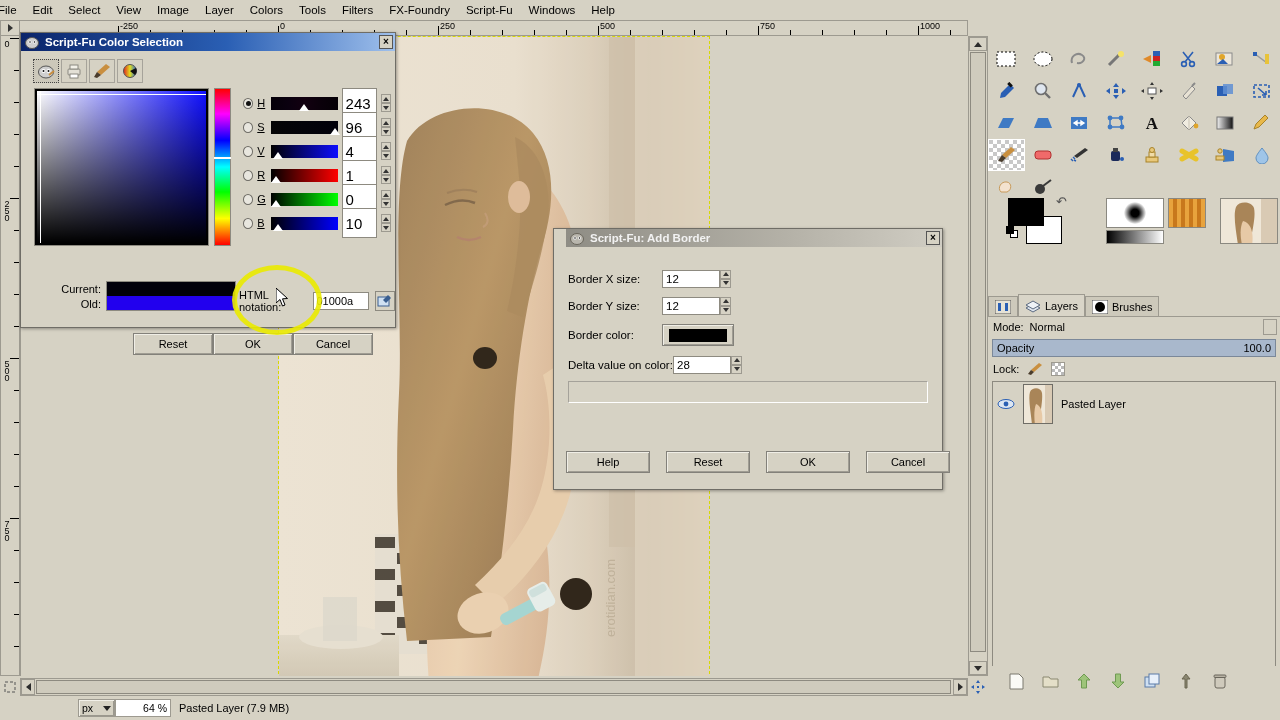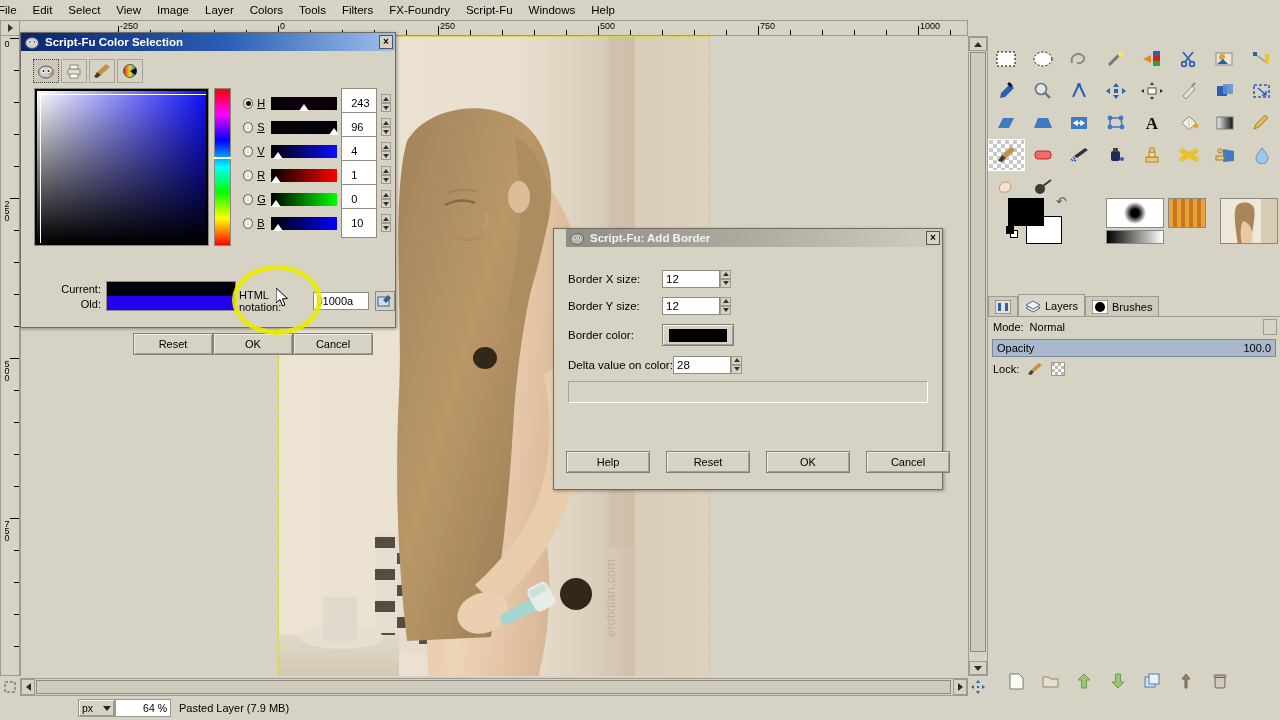--- a/index.html
+++ b/index.html
@@ -202,21 +202,21 @@
   .slider-rows { position:absolute; left:222px; top:58px; width:148px; }
   .srow { display:flex; align-items:center; height:24px; gap:4px; }
   .radio { width:11px;height:11px; border-radius:50%; border:1px solid #6f6d66; background:#e8e6de; position:relative;}
   .radio.on::after { content:''; position:absolute; left:2px; top:2px; width:5px;height:5px;border-radius:50%;background:#111;}
   .slab { width:11px; font-size:11px; text-decoration:underline; }
   .strack { width:72px; height:13px; position:relative; }
   .sgrad { position:absolute; inset:0; }
   .sthumb { position:absolute; bottom:-1px; width:0;height:0;border-left:5px solid transparent;border-right:5px solid transparent;border-bottom:7px solid #fff; }
   .snum {
     width:38px; height:30px; background:#fff; border:1px solid #8d8a80;
-    font-size:11px; display:flex; align-items:center; padding-left:9px;
+    font-size:15px; display:flex; align-items:center; padding-left:3px;
   }
   .spin { width:11px; height:18px; display:flex; flex-direction:column; }
   .spin i { flex:1; background:#d6d2c4; border:1px solid #9d9a90; display:flex;align-items:center;justify-content:center;}
   .spin .sup { width:0;height:0;border-left:3px solid transparent;border-right:3px solid transparent;border-bottom:4px solid #333;}
   .spin .sdn { width:0;height:0;border-left:3px solid transparent;border-right:3px solid transparent;border-top:4px solid #333;}
 
   .curold { position:absolute; left:30px; top:248px; font-size:11px; }
   .curold .r { height:15px; display:flex; align-items:center; justify-content:flex-end; width:50px;}
   .swatches { position:absolute; left:85px; top:248px; width:130px; height:30px; border:1px solid #8d8a80;}
   .sw-cur { position:absolute; left:0; top:0; width:100%; height:50%; background:#01000a;}
@@ -769,20 +769,40 @@
         <span>100.0</span>
       </div>
       <div class="lockrow">
         <span>Lock:</span>
         <svg width="16" height="14" viewBox="0 0 16 14">
             <path d="M12 1 l3 2 l-8 7 l-3 -2 z" fill="#c98f3f"></path>
             <path d="M4 8 l3 2 l-3 3 l-3 -1 z" fill="#4a3c2c"></path>
           </svg>
         <span class="lock-chk"></span>
       </div>
+      <div class="layerlist">
+        <div class="layerrow">
+          <span class="eye">
+            <svg width="18" height="12" viewBox="0 0 18 12">
+              <ellipse cx="9" cy="6" rx="8" ry="4.5" fill="#dce6f2" stroke="#2a5fb4"></ellipse>
+              <circle cx="9" cy="6" r="2.4" fill="#2a5fb4"></circle>
+            </svg>
+          </span>
+          <span class="lthumb">
+            <svg viewBox="0 0 30 40" width="30" height="40">
+              <rect width="30" height="40" fill="#efe7d8"></rect>
+              <rect x="21" y="0" width="9" height="40" fill="#d9cab4"></rect>
+              <ellipse cx="12" cy="11" rx="5" ry="7" fill="#e7c9a6"></ellipse>
+              <path d="M6 7 C8 2, 17 2, 18 8 C19 16, 16 28, 15 40 L8 40 C7 28, 4 14, 6 7 Z" fill="#a98558"></path>
+              <path d="M12 19 C18 21, 19 30, 18 40 L11 40 C10 32, 10 24, 12 19 Z" fill="#e7c9a6"></path>
+            </svg>
+          </span>
+          <span class="lname">Pasted Layer</span>
+        </div>
+      </div>
       <div class="bottombar">
         <span class="bbicon">
           <svg width="15" height="17" viewBox="0 0 15 17">
               <path d="M1 1 h9 l4 4 v11 h-13 z" fill="#fafaf6" stroke="#7a786f"></path>
             </svg>
         </span>
         <span class="bbicon">
           <svg width="17" height="14" viewBox="0 0 17 14">
               <path d="M1 3 h6 l1.5 2 h7.5 v8 h-15 z" fill="#e4dfc8" stroke="#8a8870"></path>
             </svg>

